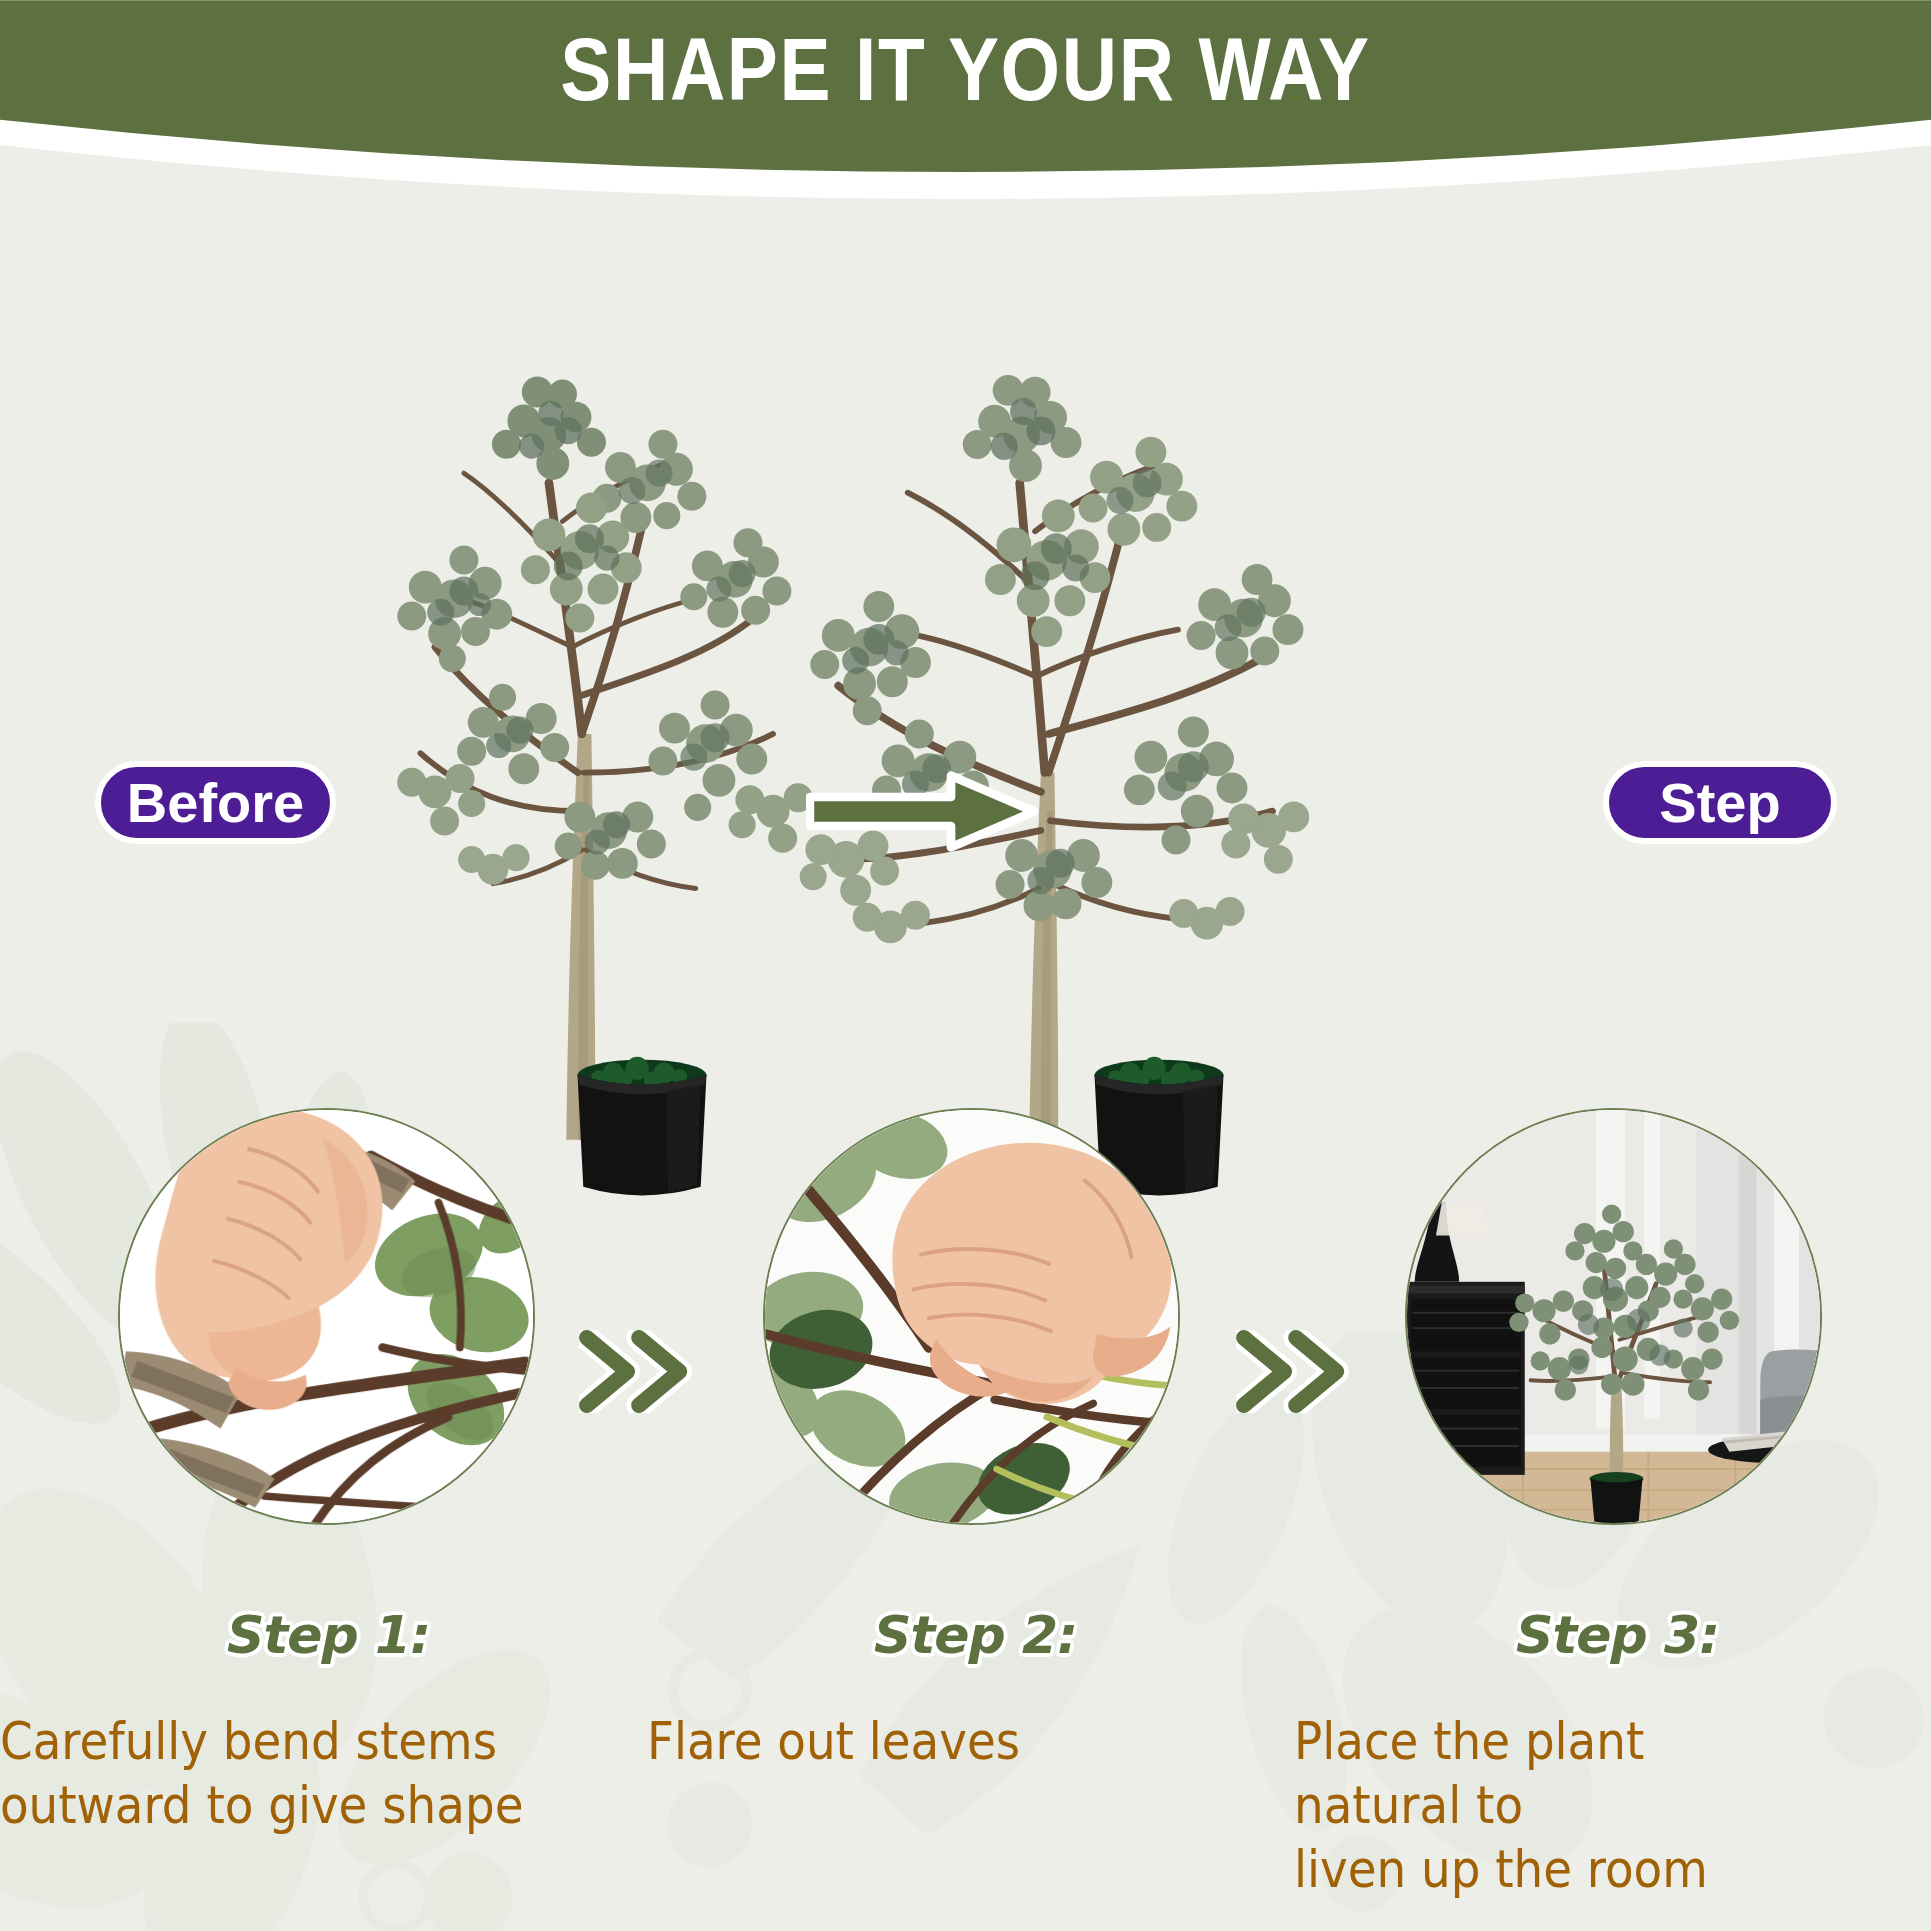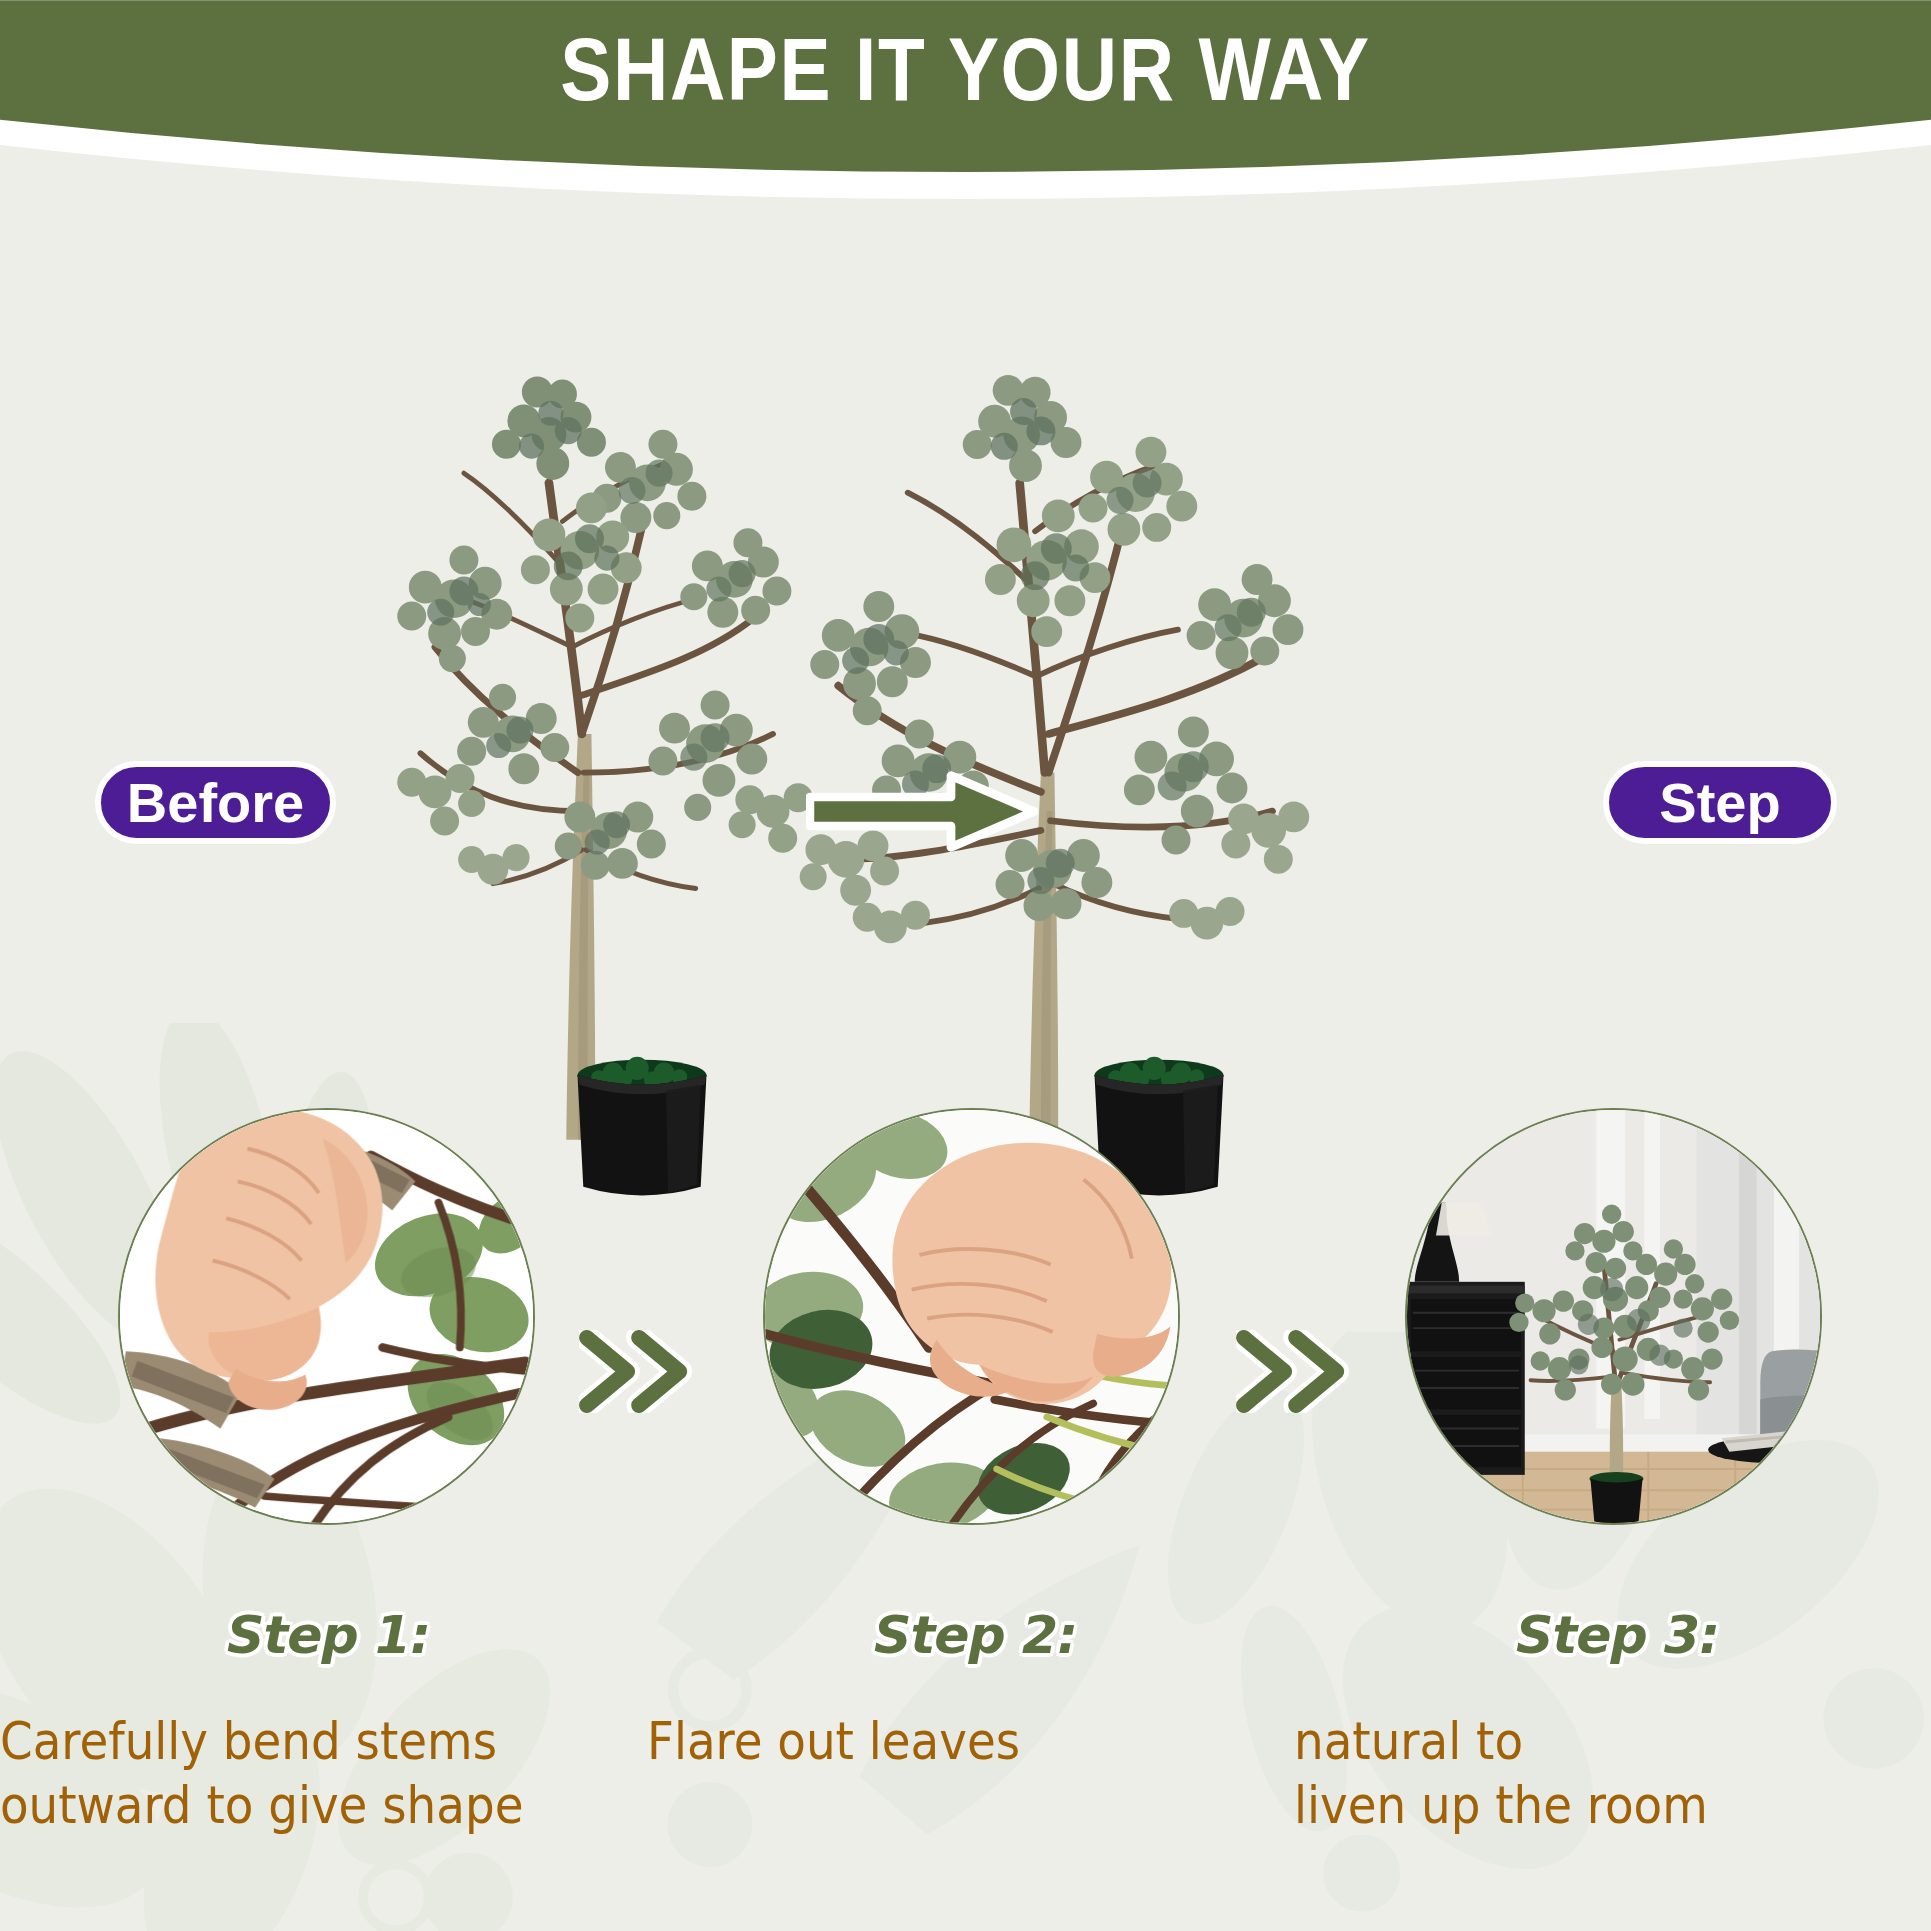--- a/index.html
+++ b/index.html
@@ -862,18 +862,19 @@
     <div>outward to give shape</div>
   </div>
 
   <div class="step-title" style="left:676px;top:1598px;width:599px;">Step 2:</div>
   <div class="step-body" style="left:647px;top:1709px;width:637px;">
     <div>Flare out leaves</div>
   </div>
 
   <div class="step-title" style="left:1318px;top:1598px;width:599px;">Step 3:</div>
   <div class="step-body" style="left:1294px;top:1709px;width:637px;">
+    <div>Place the plant</div>
     <div>natural to</div>
     <div>liven up the room</div>
   </div>
 
 </div>
 
 
 </body></html>

